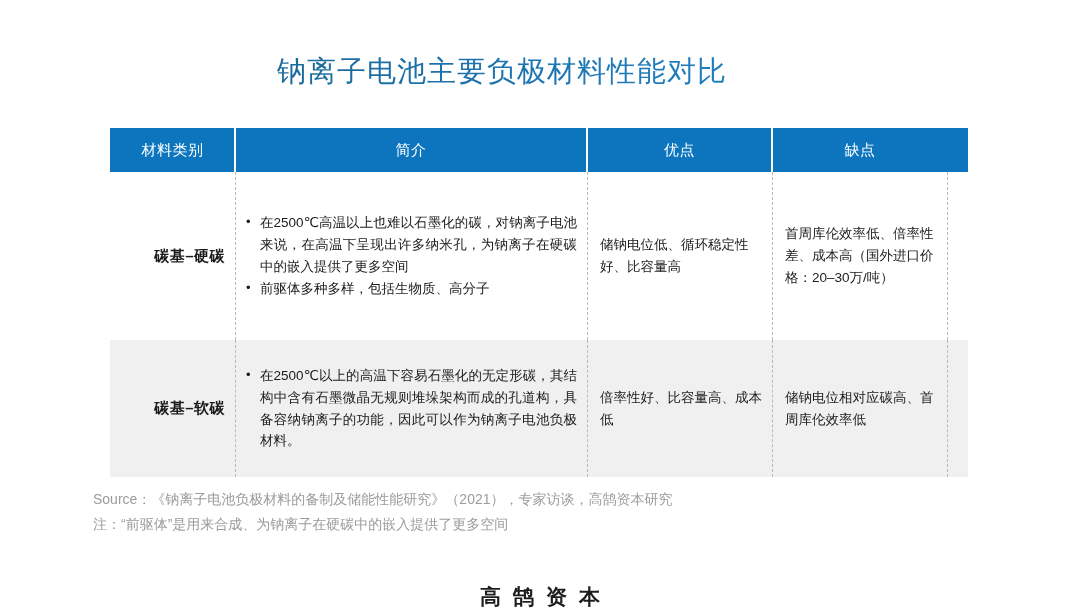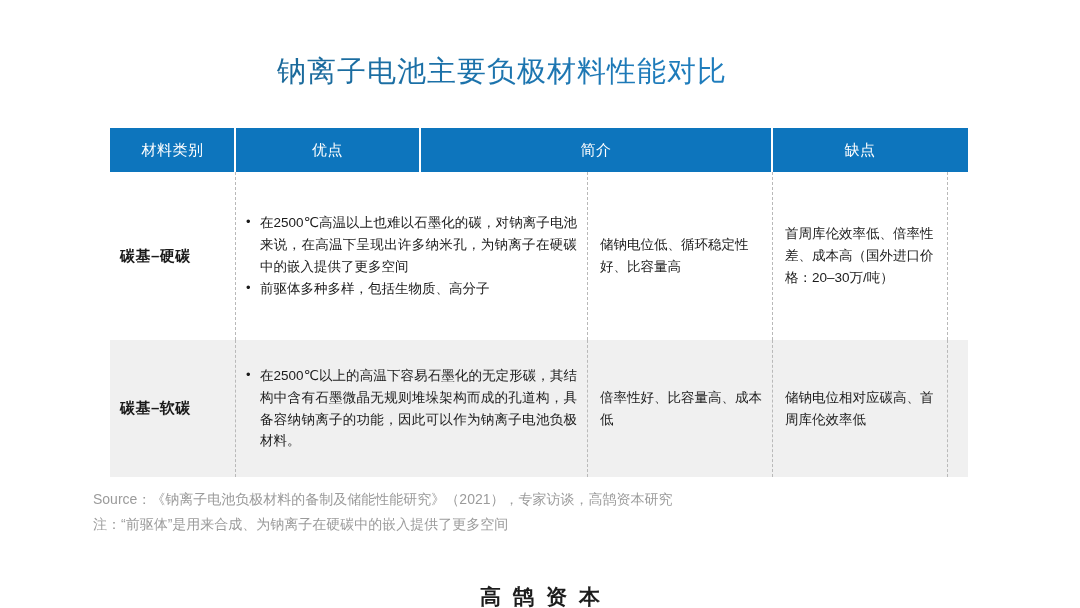--- a/index.html
+++ b/index.html
@@ -105,21 +105,21 @@
     content: "";
     position: absolute;
     top: 0; bottom: 0;
     width: 0;
     border-left: 1px dashed #b9b9b9;
   }
   .td + .td::before { left: 0; }
   .sep-right::after { right: 0; }
 
   .cat {
-    text-align: left;
+    text-align: right;
     font-size: 15px;
     font-weight: bold;
     color: #1a1a1a;
     letter-spacing: 0.5px;
   }
 
   .bullets {
     margin: 0;
     padding: 0;
     list-style: none;
@@ -200,22 +200,22 @@
 <body>
 
 <div class="slide">
 
   <div class="title">钠离子电池主要负极材料性能对比</div>
 
   <div class="table-wrap">
 
     <div class="thead">
       <div class="th col-0">材料类别</div>
+      <div class="th col-1">简介</div>
       <div class="th col-2">优点</div>
-      <div class="th col-1">简介</div>
       <div class="th col-3">缺点</div>
     </div>
 
     <div class="tbody">
 
       <div class="tr tr-0">
         <div class="td col-0">
           <div class="cat">碳基–硬碳</div>
         </div>
         <div class="td col-1">

